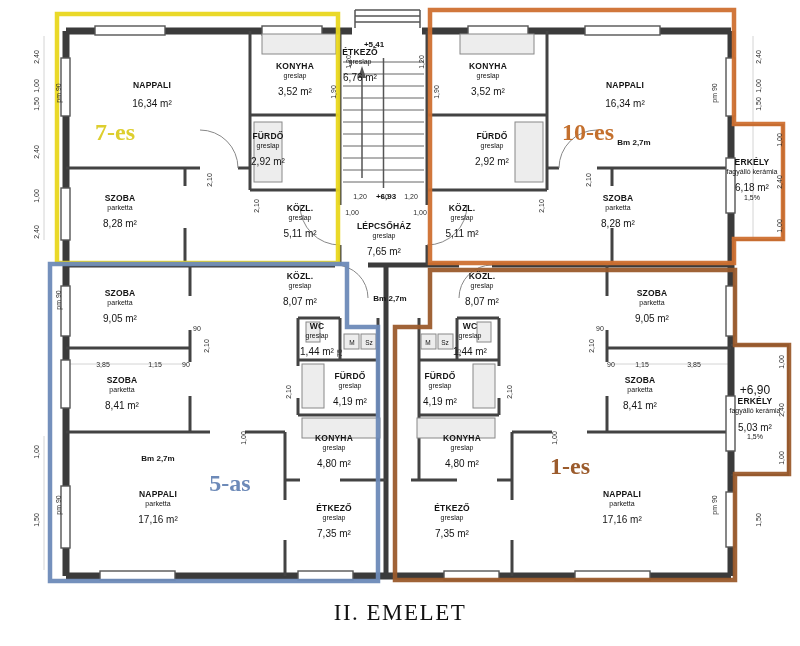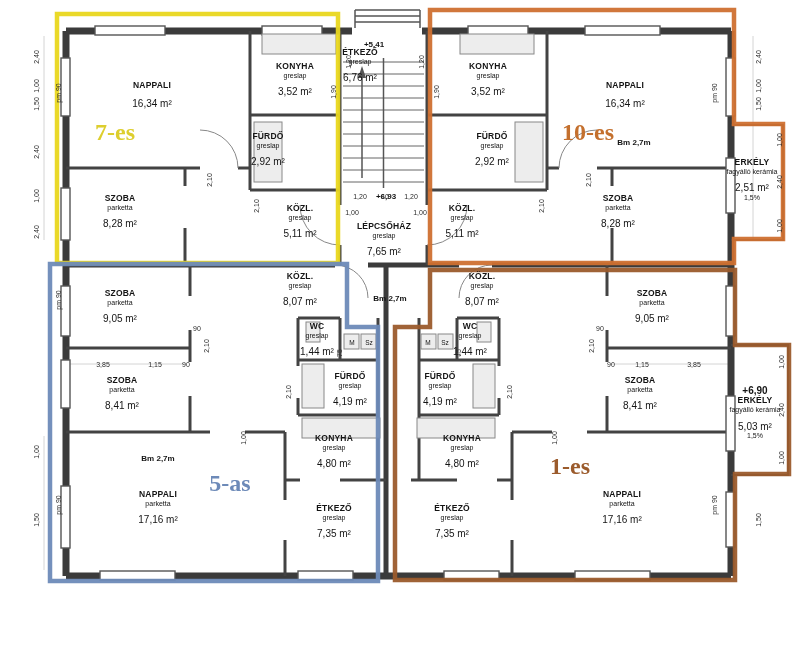--- a/index.html
+++ b/index.html
@@ -2,21 +2,21 @@
 <html><head>
 <meta charset="utf-8">
 <style>
   html,body{margin:0;padding:0;background:#ffffff;}
   .stage{position:relative;width:800px;height:646px;background:#fff;
          font-family:"Liberation Sans",sans-serif;overflow:hidden;}
   .stage svg{position:absolute;left:0;top:0;}
   .labels{position:absolute;left:0;top:0;width:100%;height:100%;}
   .room-label{position:absolute;transform:translate(-50%,-50%);text-align:center;
               line-height:1.12;color:#141414;white-space:nowrap;}
-  .r-level{font-size:10px;font-weight:bold;}
+  .r-level{font-size:12px;font-weight:normal;}
   .r-name{font-size:8.5px;font-weight:bold;letter-spacing:.2px;}
   .r-mat{font-size:7px;}
   .r-area{font-size:10px;margin-top:7px;}
   .r-extra{font-size:7px;}
   .unit-label{position:absolute;transform:translate(-50%,-50%);
               font-family:"Liberation Serif",serif;font-size:24px;font-weight:bold;}
   .annotation{position:absolute;transform:translate(-50%,-50%);font-size:8px;
               font-weight:bold;color:#141414;white-space:nowrap;}
   .annotation.small{font-size:6.5px;font-weight:normal;}
   .dim{position:absolute;transform:translate(-50%,-50%);font-size:7px;color:#2a2a2a;
@@ -273,21 +273,21 @@
         <div class="r-area">8,28 m²</div>
       </div>
       <div class="room-label" style="left: 462px; top: 222px;">
         <div class="r-name">KÖZL.</div>
         <div class="r-mat">greslap</div>
         <div class="r-area">5,11 m²</div>
       </div>
       <div class="room-label" style="left: 752px; top: 180px;">
         <div class="r-name">ERKÉLY</div>
         <div class="r-mat">fagyálló kerámia</div>
-        <div class="r-area">2,51 m²</div>
+        <div class="r-area">6,18 m²</div>
         <div class="r-extra">1,5%</div>
       </div>
       <div class="room-label" style="left: 300px; top: 290px;">
         <div class="r-name">KÖZL.</div>
         <div class="r-mat">greslap</div>
         <div class="r-area">8,07 m²</div>
       </div>
       <div class="room-label" style="left: 482px; top: 290px;">
         <div class="r-name">KÖZL.</div>
         <div class="r-mat">greslap</div>
@@ -430,13 +430,14 @@
       <div class="dim" style="left: 642px; top: 364px;">1,15</div>
       <div class="dim" style="left: 694px; top: 364px;">3,85</div>
       <div class="dim rot" style="left: 339px; top: 353px;">75</div>
       <div class="dim rot" style="left: 458px; top: 353px;">75</div>
       <div class="dim rot" style="left: 288px; top: 392px;">2,10</div>
       <div class="dim rot" style="left: 509px; top: 392px;">2,10</div>
       <div class="dim rot" style="left: 243px; top: 438px;">1,00</div>
       <div class="dim rot" style="left: 554px; top: 438px;">1,00</div>
     </div>
 
+  <div class="title">II. EMELET</div>
 </div>
 
 </body></html>

